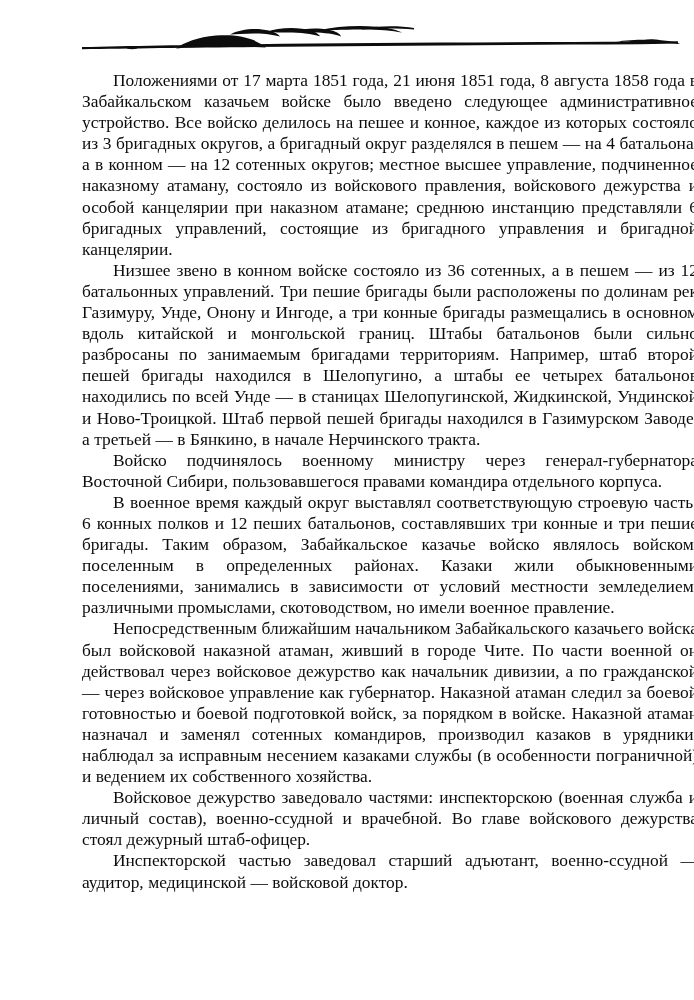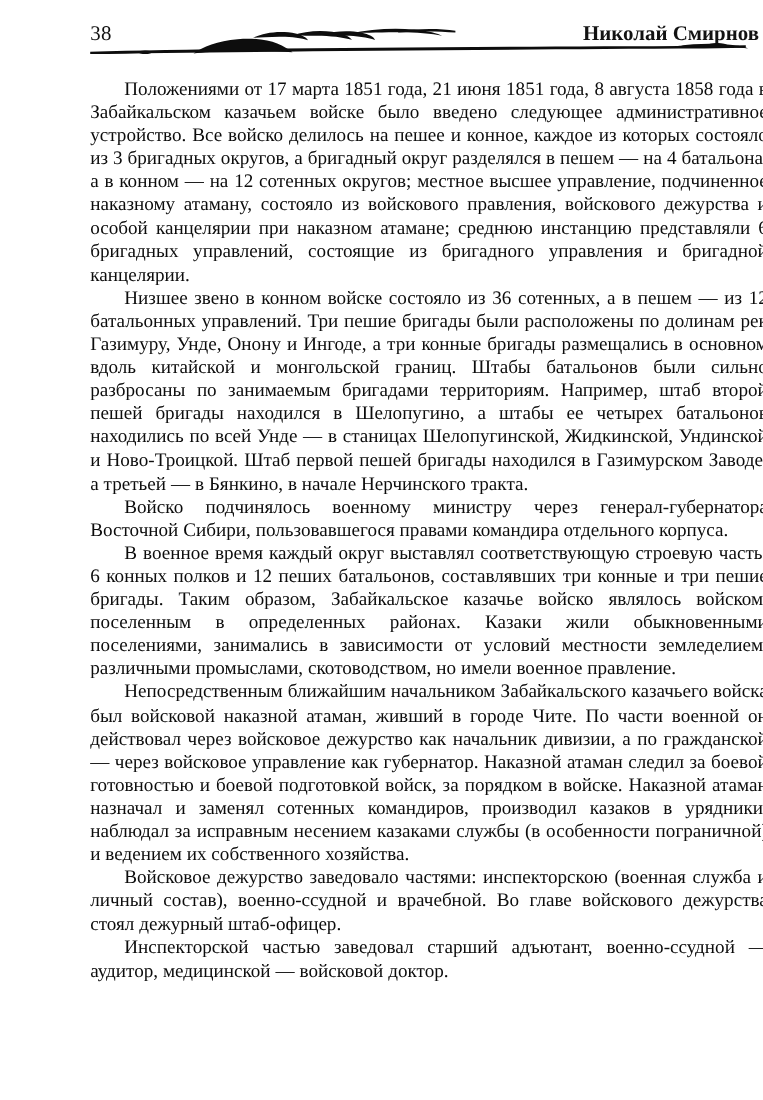--- a/index.html
+++ b/index.html
@@ -96,24 +96,20 @@
     width: 694px; height: 1000px;
     overflow: hidden;
   }
 </style>
 </head>
 <body>
 
 <div id="page">
   <div id="scan-clip">
 
-    <div id="running-head">
-      <span id="page-number">38</span>
-      <span id="author-name">Николай Смирнов</span>
-    </div>
 
     <div id="ornament">
       <svg viewBox="0 0 602 32" preserveAspectRatio="none" xmlns="http://www.w3.org/2000/svg">
 
         <path d="M2 27 C 120 24, 330 22.5, 560 21.8 L 598 21.2 L 598 23.4 L 560 24.2 C 330 25.2, 120 27.2, 2 29.2 Z" fill="#0d0d0d"></path>
 
         <path d="M96 28.6 C 104 22.5, 118 17.2, 136 15.6 C 152 14.2, 164 16.4, 172 19.6
                  C 178 22, 182 24.6, 186 27.4 C 170 26.6, 150 26.2, 130 26.6
                  C 116 26.9, 104 27.6, 96 28.6 Z" fill="#0d0d0d"></path>
 

